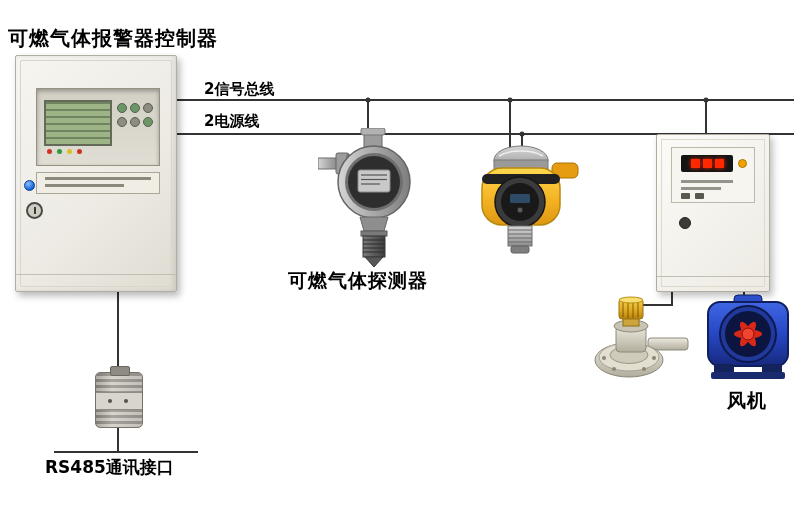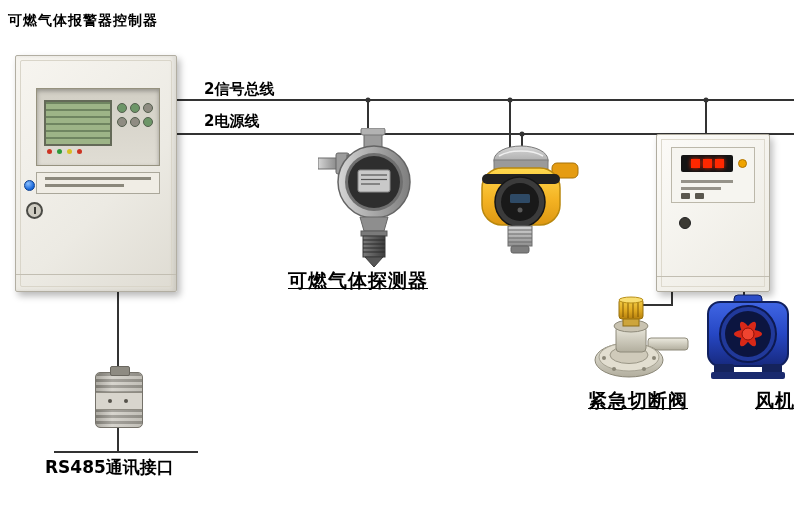--- a/index.html
+++ b/index.html
@@ -1,21 +1,21 @@
 <!DOCTYPE html>
 <html><head>
 <meta charset="utf-8">
 <style>
   html,body{margin:0;padding:0;background:#fff;}
   .stage{position:relative;width:794px;height:512px;background:#ffffff;overflow:hidden;
          font-family:"DejaVu Sans","Liberation Sans",sans-serif;}
   .lbl{position:absolute;color:#000;font-weight:700;white-space:nowrap;}
-  .title{left:8px;top:12px;font-size:14px;letter-spacing:1px;}
+  .title{left:8px;top:25px;font-size:20px;letter-spacing:1px;}
   .bus-lbl{font-size:15px;text-align:center;}
-  .dev-lbl{font-size:19px;letter-spacing:1px;text-decoration:underline;}
+  .dev-lbl{font-size:19px;letter-spacing:1px;}
   .rs-lbl{font-size:17px;}
   .wires{position:absolute;left:0;top:0;}
   .dev-svg{position:absolute;}
 
   
   .controller{position:absolute;left:15px;top:55px;width:160px;height:235px;
     background:linear-gradient(135deg,#f7f5f0 0%,#eceae3 60%,#dedbd2 100%);
     border:1px solid #b2aea2;border-radius:2px;
     box-shadow:3px 4px 7px rgba(0,0,0,0.28), inset -3px 0 4px rgba(0,0,0,0.08);}
   .ctrl-door{position:absolute;inset:4px;border:1px solid #d9d5c9;border-radius:2px;}
@@ -100,22 +100,21 @@
       <circle cx="510" cy="100" r="2.5"></circle>
         <circle cx="522" cy="134" r="2.5"></circle>
       <circle cx="706" cy="100" r="2.5"></circle>
     </g>
   </svg>
 
   <div class="lbl title">可燃气体报警器控制器</div>
   <div class="lbl bus-lbl" style="left:204px;top:80px">2信号总线</div>
   <div class="lbl bus-lbl" style="left:204px;top:112px">2电源线</div>
   <div class="lbl dev-lbl" style="left:288px;top:268px">可燃气体探测器</div>
-  <div class="lbl dev-lbl" style="left:588px;top:388px">紧急切断阀</div>
-  <div class="lbl dev-lbl" style="left:755px;top:388px">风机</div>
+  <div class="lbl dev-lbl" style="left:727px;top:388px">风机</div>
   <div class="lbl rs-lbl" style="left:45px;top:456px">RS485通讯接口</div>
 
   <div class="controller">
     <div class="ctrl-door"></div>
     <div class="ctrl-panel">
       <div class="lcd"></div>
       <div class="btn-grid">
         <div class="btn-dot btn-green"></div>
         <div class="btn-dot btn-green"></div>
         <div class="btn-dot btn-gray"></div>

